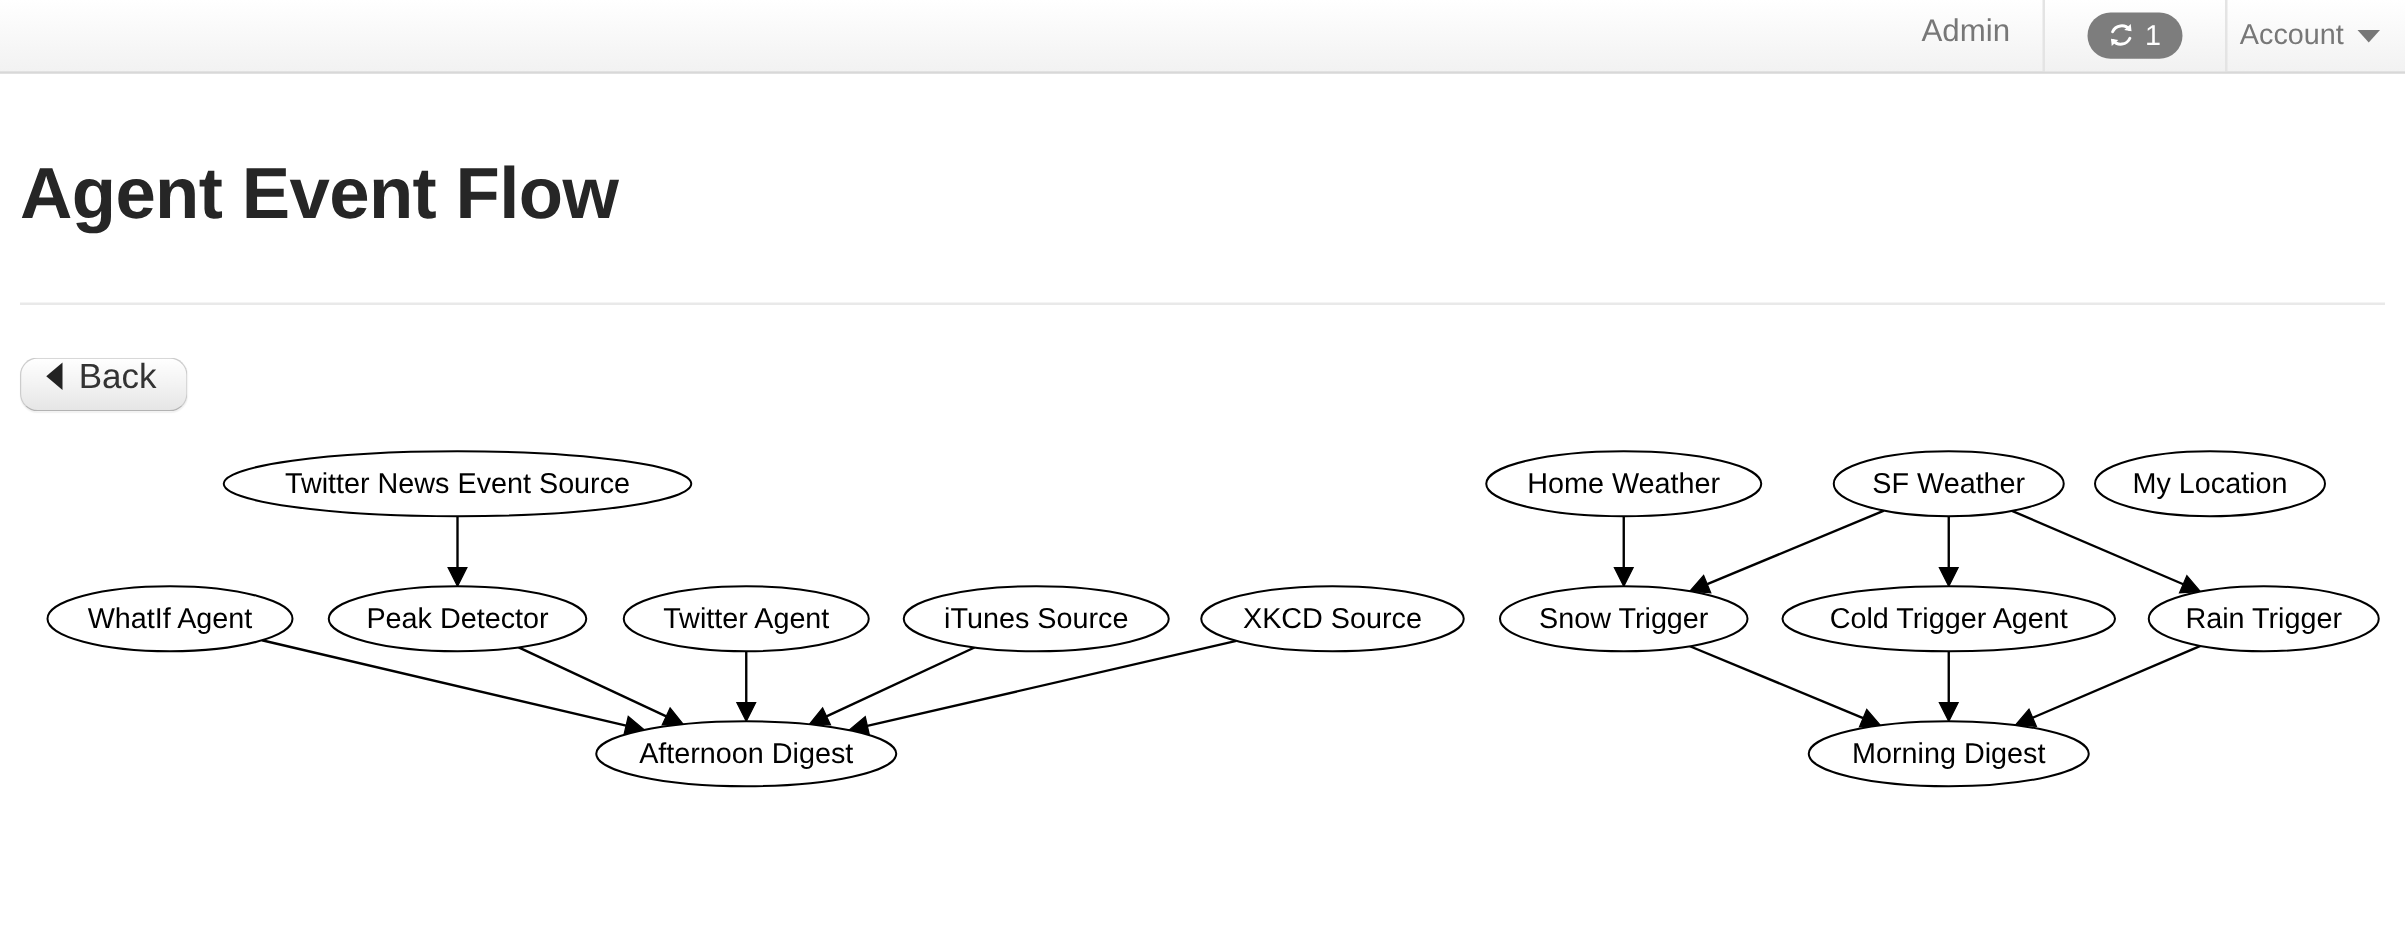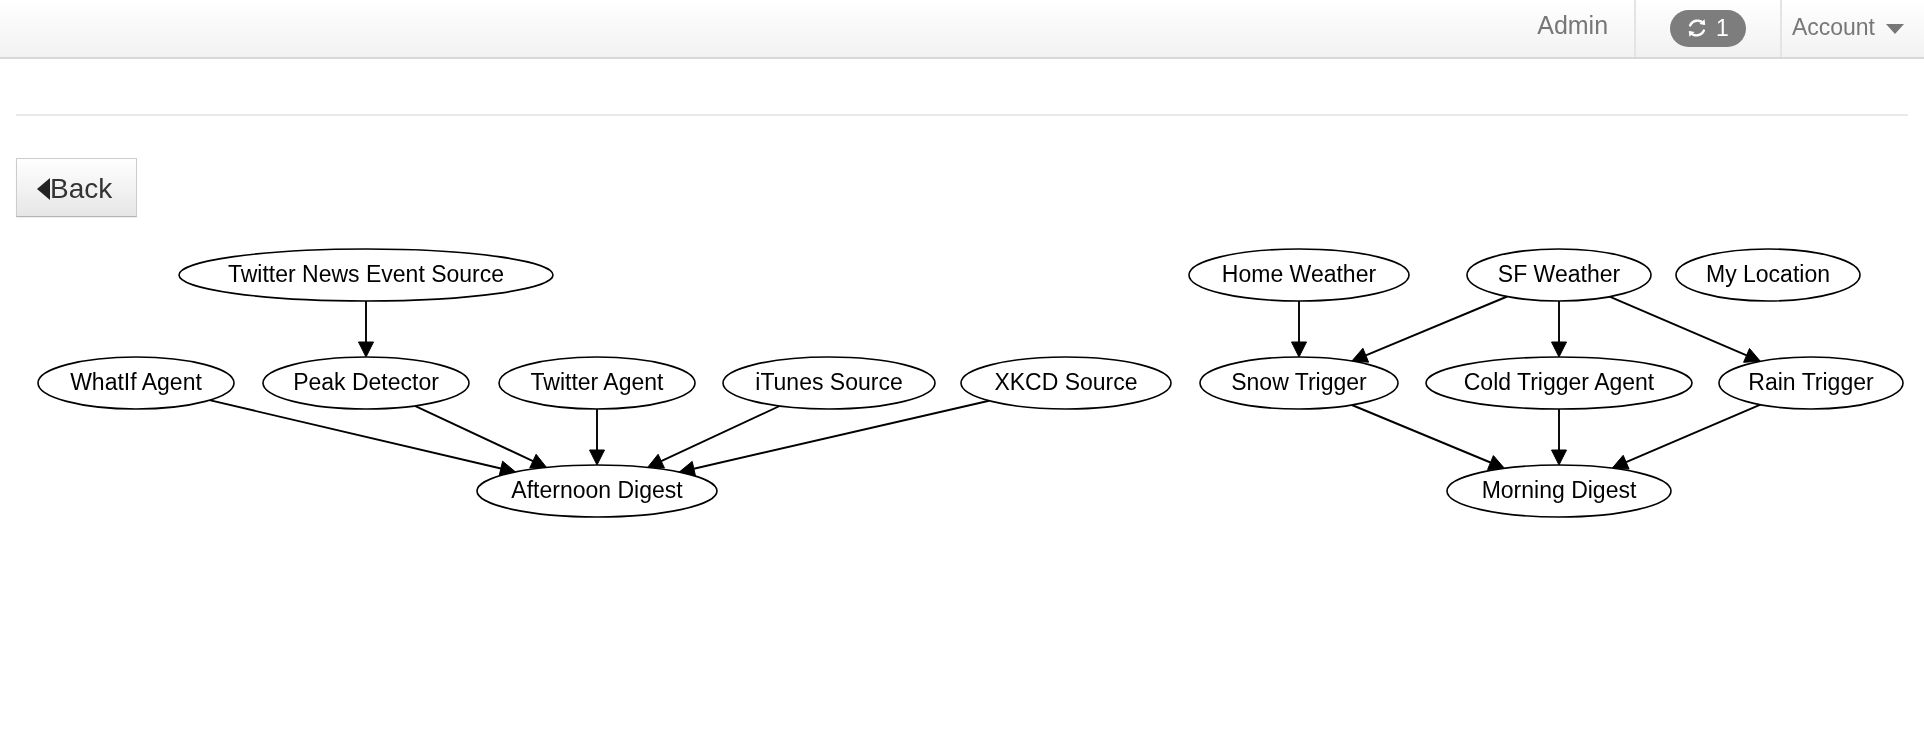--- a/index.html
+++ b/index.html
@@ -122,28 +122,29 @@
   .hr {
     border: 0;
     border-top: 2px solid #e9e9e9;
     margin: 55px 0 0 0;
     width: 1892px;
   }
 
   .back-btn {
     display: inline-flex;
     align-items: center;
+    gap: 13px;
     margin-top: 42px;
-    padding: 16px 24px 13px 20px;
+    padding: 0 24px 13px 20px;
     font-size: 28px;
     color: #333333;
     background: linear-gradient(to bottom, #ffffff 0%, #e6e6e6 100%);
     border: 1px solid #cccccc;
     border-bottom-color: #b3b3b3;
-    border-radius: 0;
+    border-radius: 14px;
     cursor: pointer;
     line-height: 1;
     box-shadow: 0 1px 1px rgba(0,0,0,0.06);
     font-family: "Liberation Sans", sans-serif;
   }
   .chev-left {
     display: inline-block;
     width: 0; height: 0;
     border-top: 11px solid transparent;
     border-bottom: 11px solid transparent;
@@ -196,20 +197,21 @@
       </a>
     </div>
     <a class="account-wrap" href="#">
       <span class="account-label">Account</span>
       <span class="caret"></span>
     </a>
   </div>
 </div>
 
 <div class="container">
+  <h1 class="page-title">Agent Event Flow</h1>
   <hr class="hr">
 
   <button class="back-btn">
     <span class="chev-left"></span>
     <span>Back</span>
   </button>
 
   <div class="graph-wrap">
     <svg class="graph-svg" id="graph-svg" width="1908" height="320" viewBox="0 0 1908 320">
         <g>

